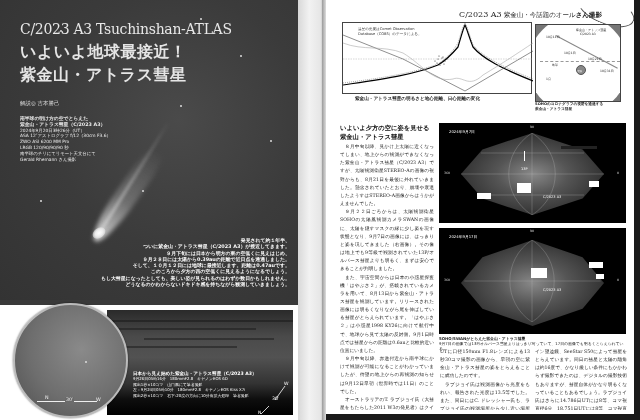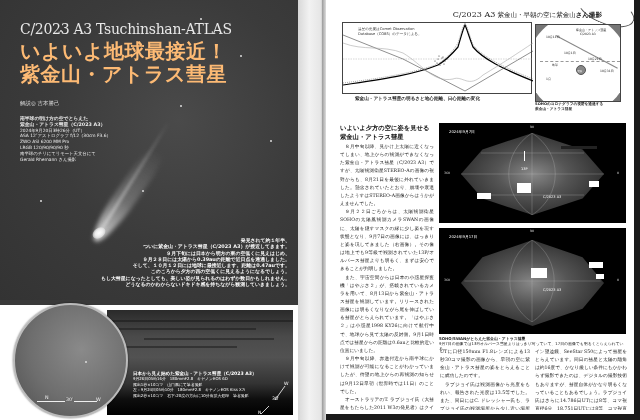--- a/index.html
+++ b/index.html
@@ -14,21 +14,21 @@
   .comet-head { position: absolute; left: 92px; top: 228px; width: 14px; height: 10px; border-radius: 50%;
     background: radial-gradient(ellipse, #fff 0%, #eee 40%, rgba(255,255,255,0) 100%); transform: rotate(-35deg); }
   .comet-tail { position: absolute; left: 95px; top: 150px; width: 110px; height: 22px;
     background: linear-gradient(90deg, rgba(235,235,235,0.85) 0%, rgba(200,200,200,0.35) 45%, rgba(150,150,150,0) 100%);
     transform-origin: 0 50%; transform: translate(0,80px) rotate(-55deg); border-radius: 50% 30% 30% 50%; filter: blur(2px); }
   .comet-tail2 { position: absolute; left: 100px; top: 150px; width: 130px; height: 4px;
     background: linear-gradient(90deg, rgba(220,220,220,0.5) 0%, rgba(150,150,150,0) 100%);
     transform-origin: 0 50%; transform: translate(0,80px) rotate(-58deg); filter: blur(1px); }
 
   .series-title { position: absolute; left: 20px; top: 21px; font-family: "DejaVu Serif", serif; font-size: 14px; color: #e8e8e8; letter-spacing: -0.3px; }
-  .headline { position: absolute; left: 20px; top: 40px; font-size: 20px; font-weight: bold; color: #fdba74; line-height: 23px; letter-spacing: 0.5px; }
+  .headline { position: absolute; left: 20px; top: 40px; font-size: 16px; font-weight: bold; color: #e5e5e5; line-height: 23px; letter-spacing: 0.5px; }
   .subhead { position: absolute; left: 20px; top: 84px; font-size: 11.5px; font-weight: bold; color: #f2f2f2; }
   .byline { position: absolute; left: 20px; top: 100px; font-family: "DejaVu Serif", serif; font-size: 5.5px; color: #ddd; }
   .photo-caption { position: absolute; left: 20px; top: 116px; color: #eee; font-size: 4.4px; line-height: 5.8px; }
   .photo-caption .cap-title { font-weight: bold; font-size: 4.8px; }
 
   .lead { position: absolute; right: 8px; top: 237px; width: 230px; text-align: right; color: #fff; font-size: 4.9px; line-height: 6.3px; font-weight: bold; }
 
   .bottom-panel { position: absolute; left: 0; top: 305px; width: 298px; height: 115px; background: #fff; }
   .bottom-photo { position: absolute; left: 107px; top: 310px; width: 186px; height: 105px;
     background: linear-gradient(180deg, #2a2a2a 0%, #4a4a4a 25%, #525252 45%, #333 70%, #0e0e0e 85%, #000 100%); }
@@ -161,21 +161,21 @@
 <div class="dir-lbl" style="left:284px;top:381px">W</div>
 <div class="dir-lbl" style="left:272px;top:396px">30′</div>
 
 <div class="gutter"></div>
 <div class="gutter-line"></div>
 
 <div class="right-page"></div>
 <div class="swoosh"></div>
 <div class="running-head">
   <span class="rh-serif">C/2023 A3</span>
-  <span>紫金山・早朝の空に紫金山</span><span class="rh-bold">さん撮影</span>
+  <span>紫金山・今話題のオール</span><span class="rh-bold">さん撮影</span>
 </div>
 
 <div class="chart">
   <svg width="190" height="72" viewBox="0 0 190 72">
     <line x1="0" y1="36" x2="190" y2="36" stroke="#999" stroke-width="0.4" stroke-dasharray="1.5,1"></line>
     <path d="M0,62 C40,56 70,52 95,42 C105,36 110,30 115,24 C118,14 120,6 122,2 C124,6 126,14 130,24 C140,36 160,46 190,58" fill="none" stroke="#000" stroke-width="1.2"></path>
     <path d="M0,60 C40,55 70,50 95,41 C105,34 110,28 115,20 C118,10 120,3 122,0 C124,3 126,10 130,22 C140,34 160,44 190,56" fill="none" stroke="#555" stroke-width="0.5" stroke-dasharray="1,1"></path>
     <path d="M0,12 L60,36 L122,68 L190,28" fill="none" stroke="#444" stroke-width="0.6"></path>
     <path d="M0,20 C20,28 40,22 60,30 C80,42 90,60 110,56 C120,52 125,66 140,52 C160,40 175,30 190,20" fill="none" stroke="#aaa" stroke-width="0.6"></path>
     <g fill="#333">

